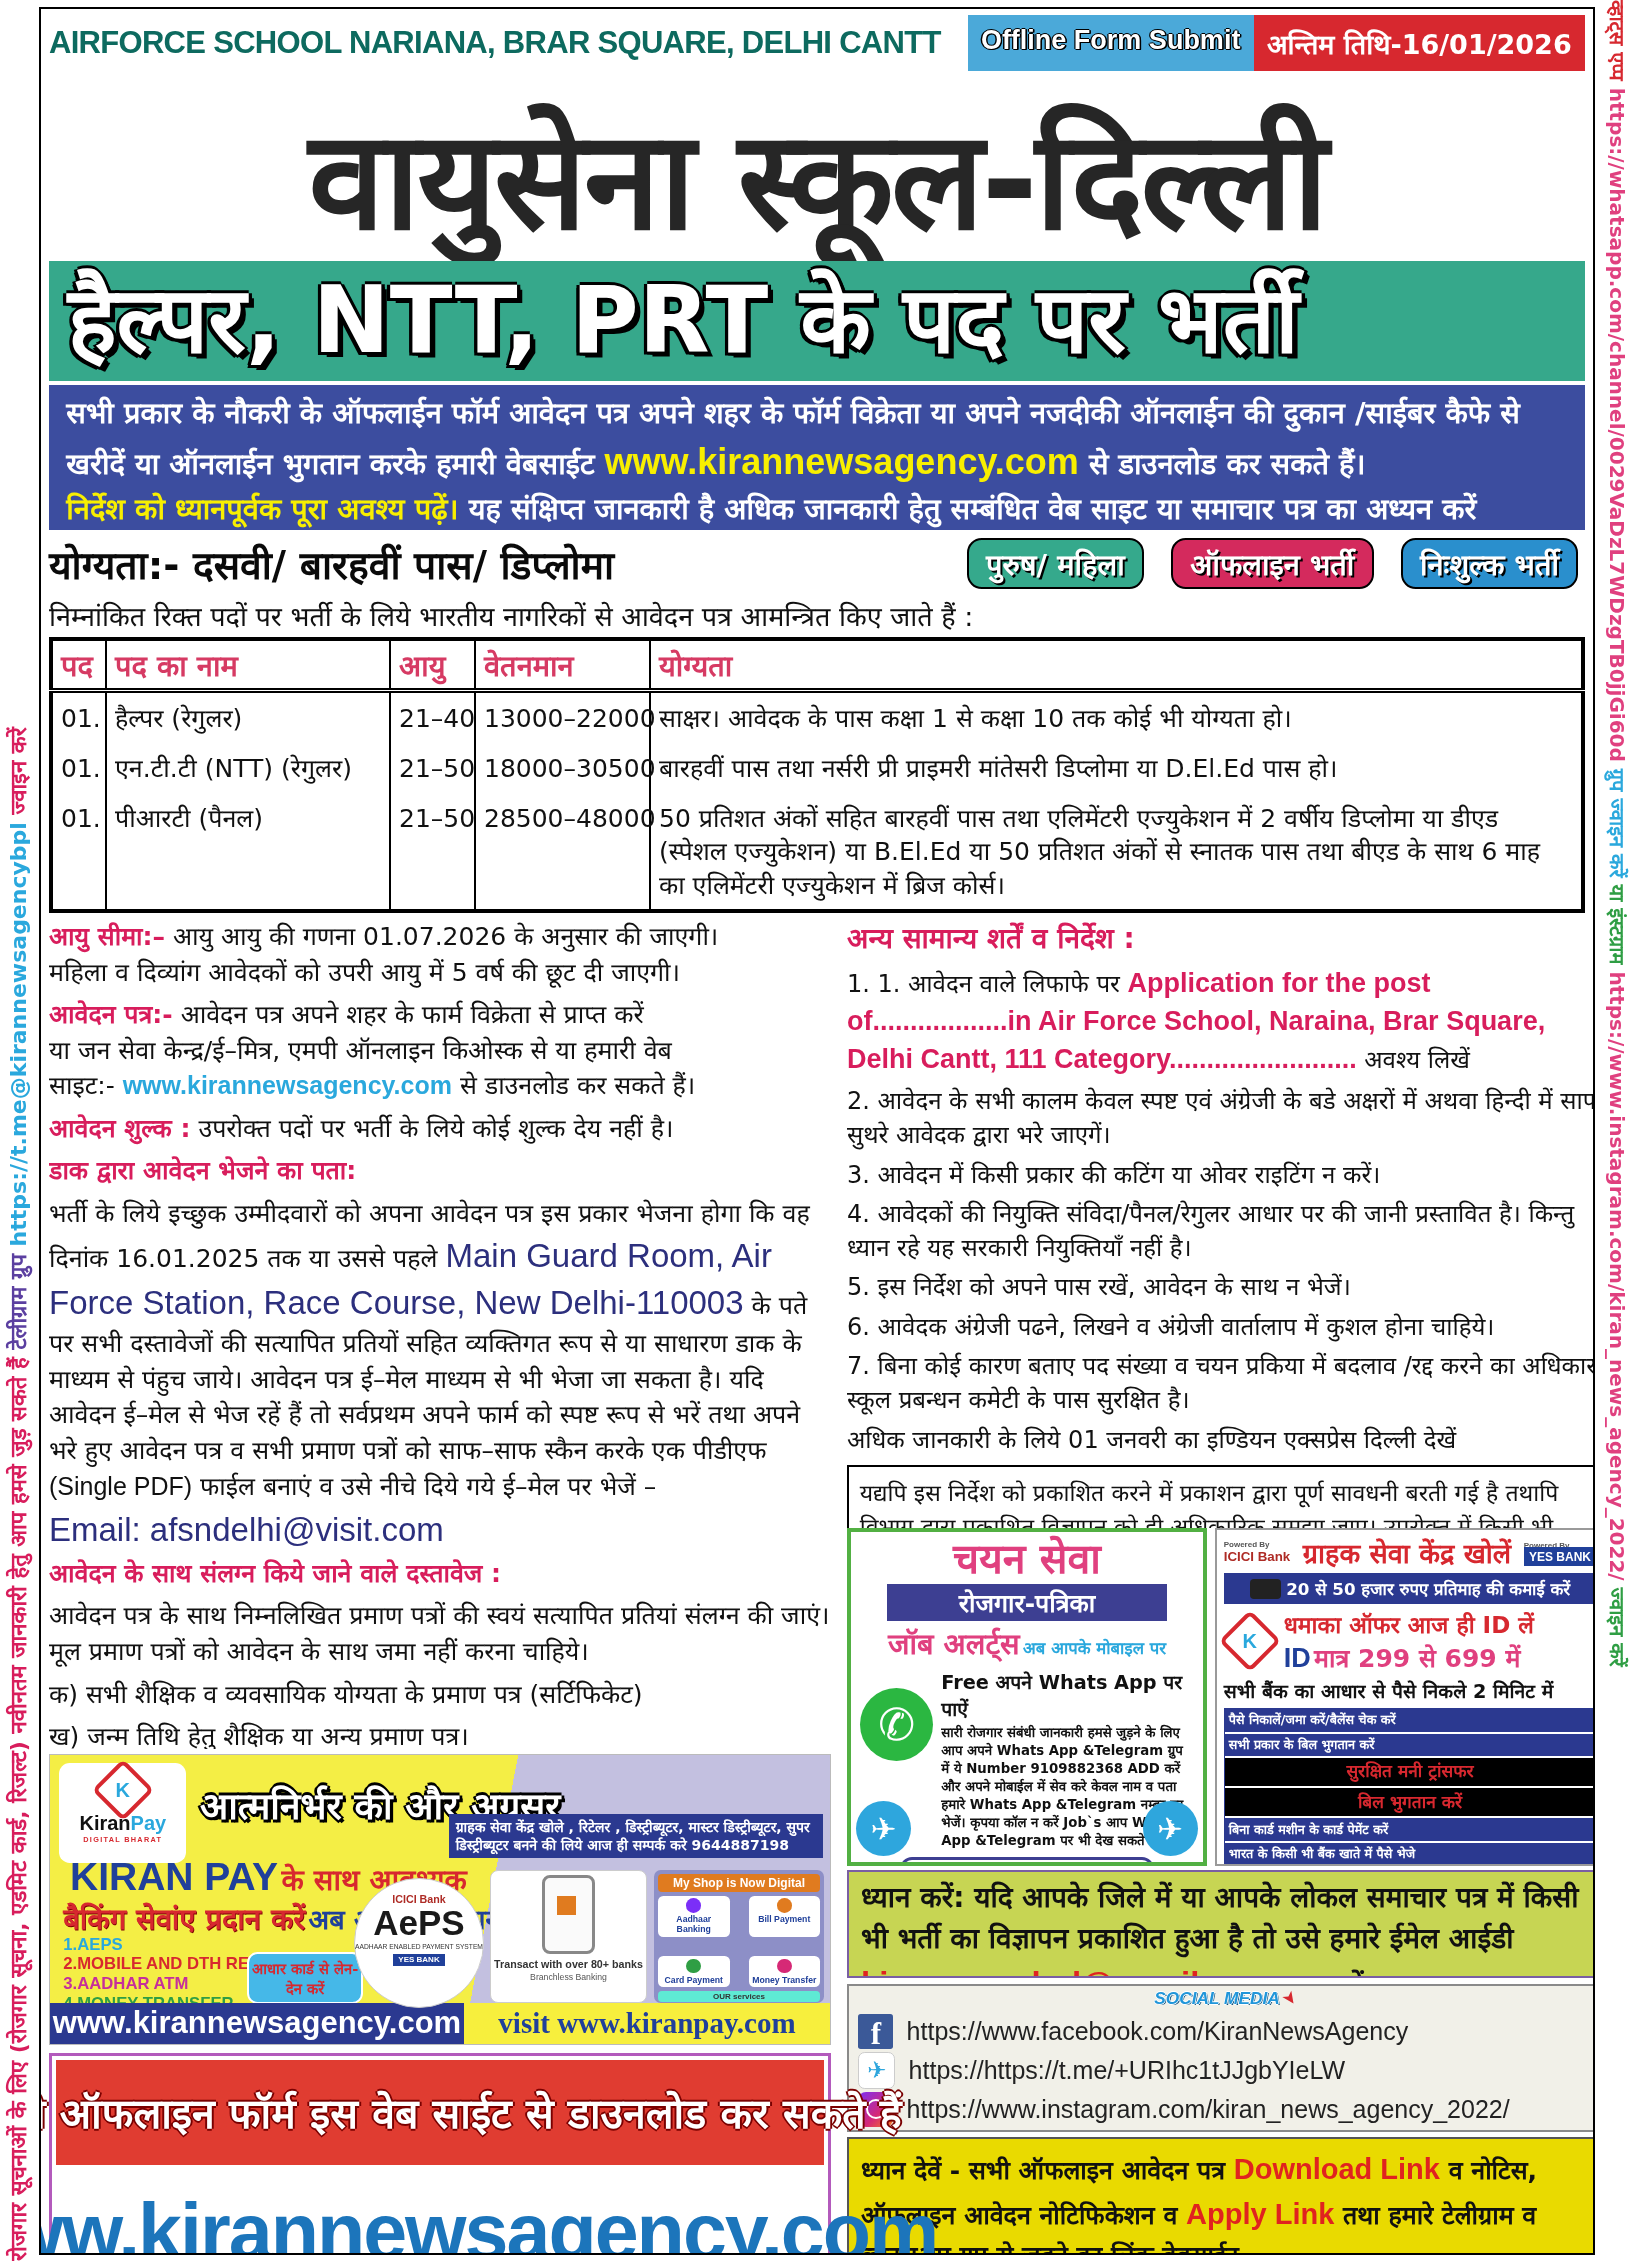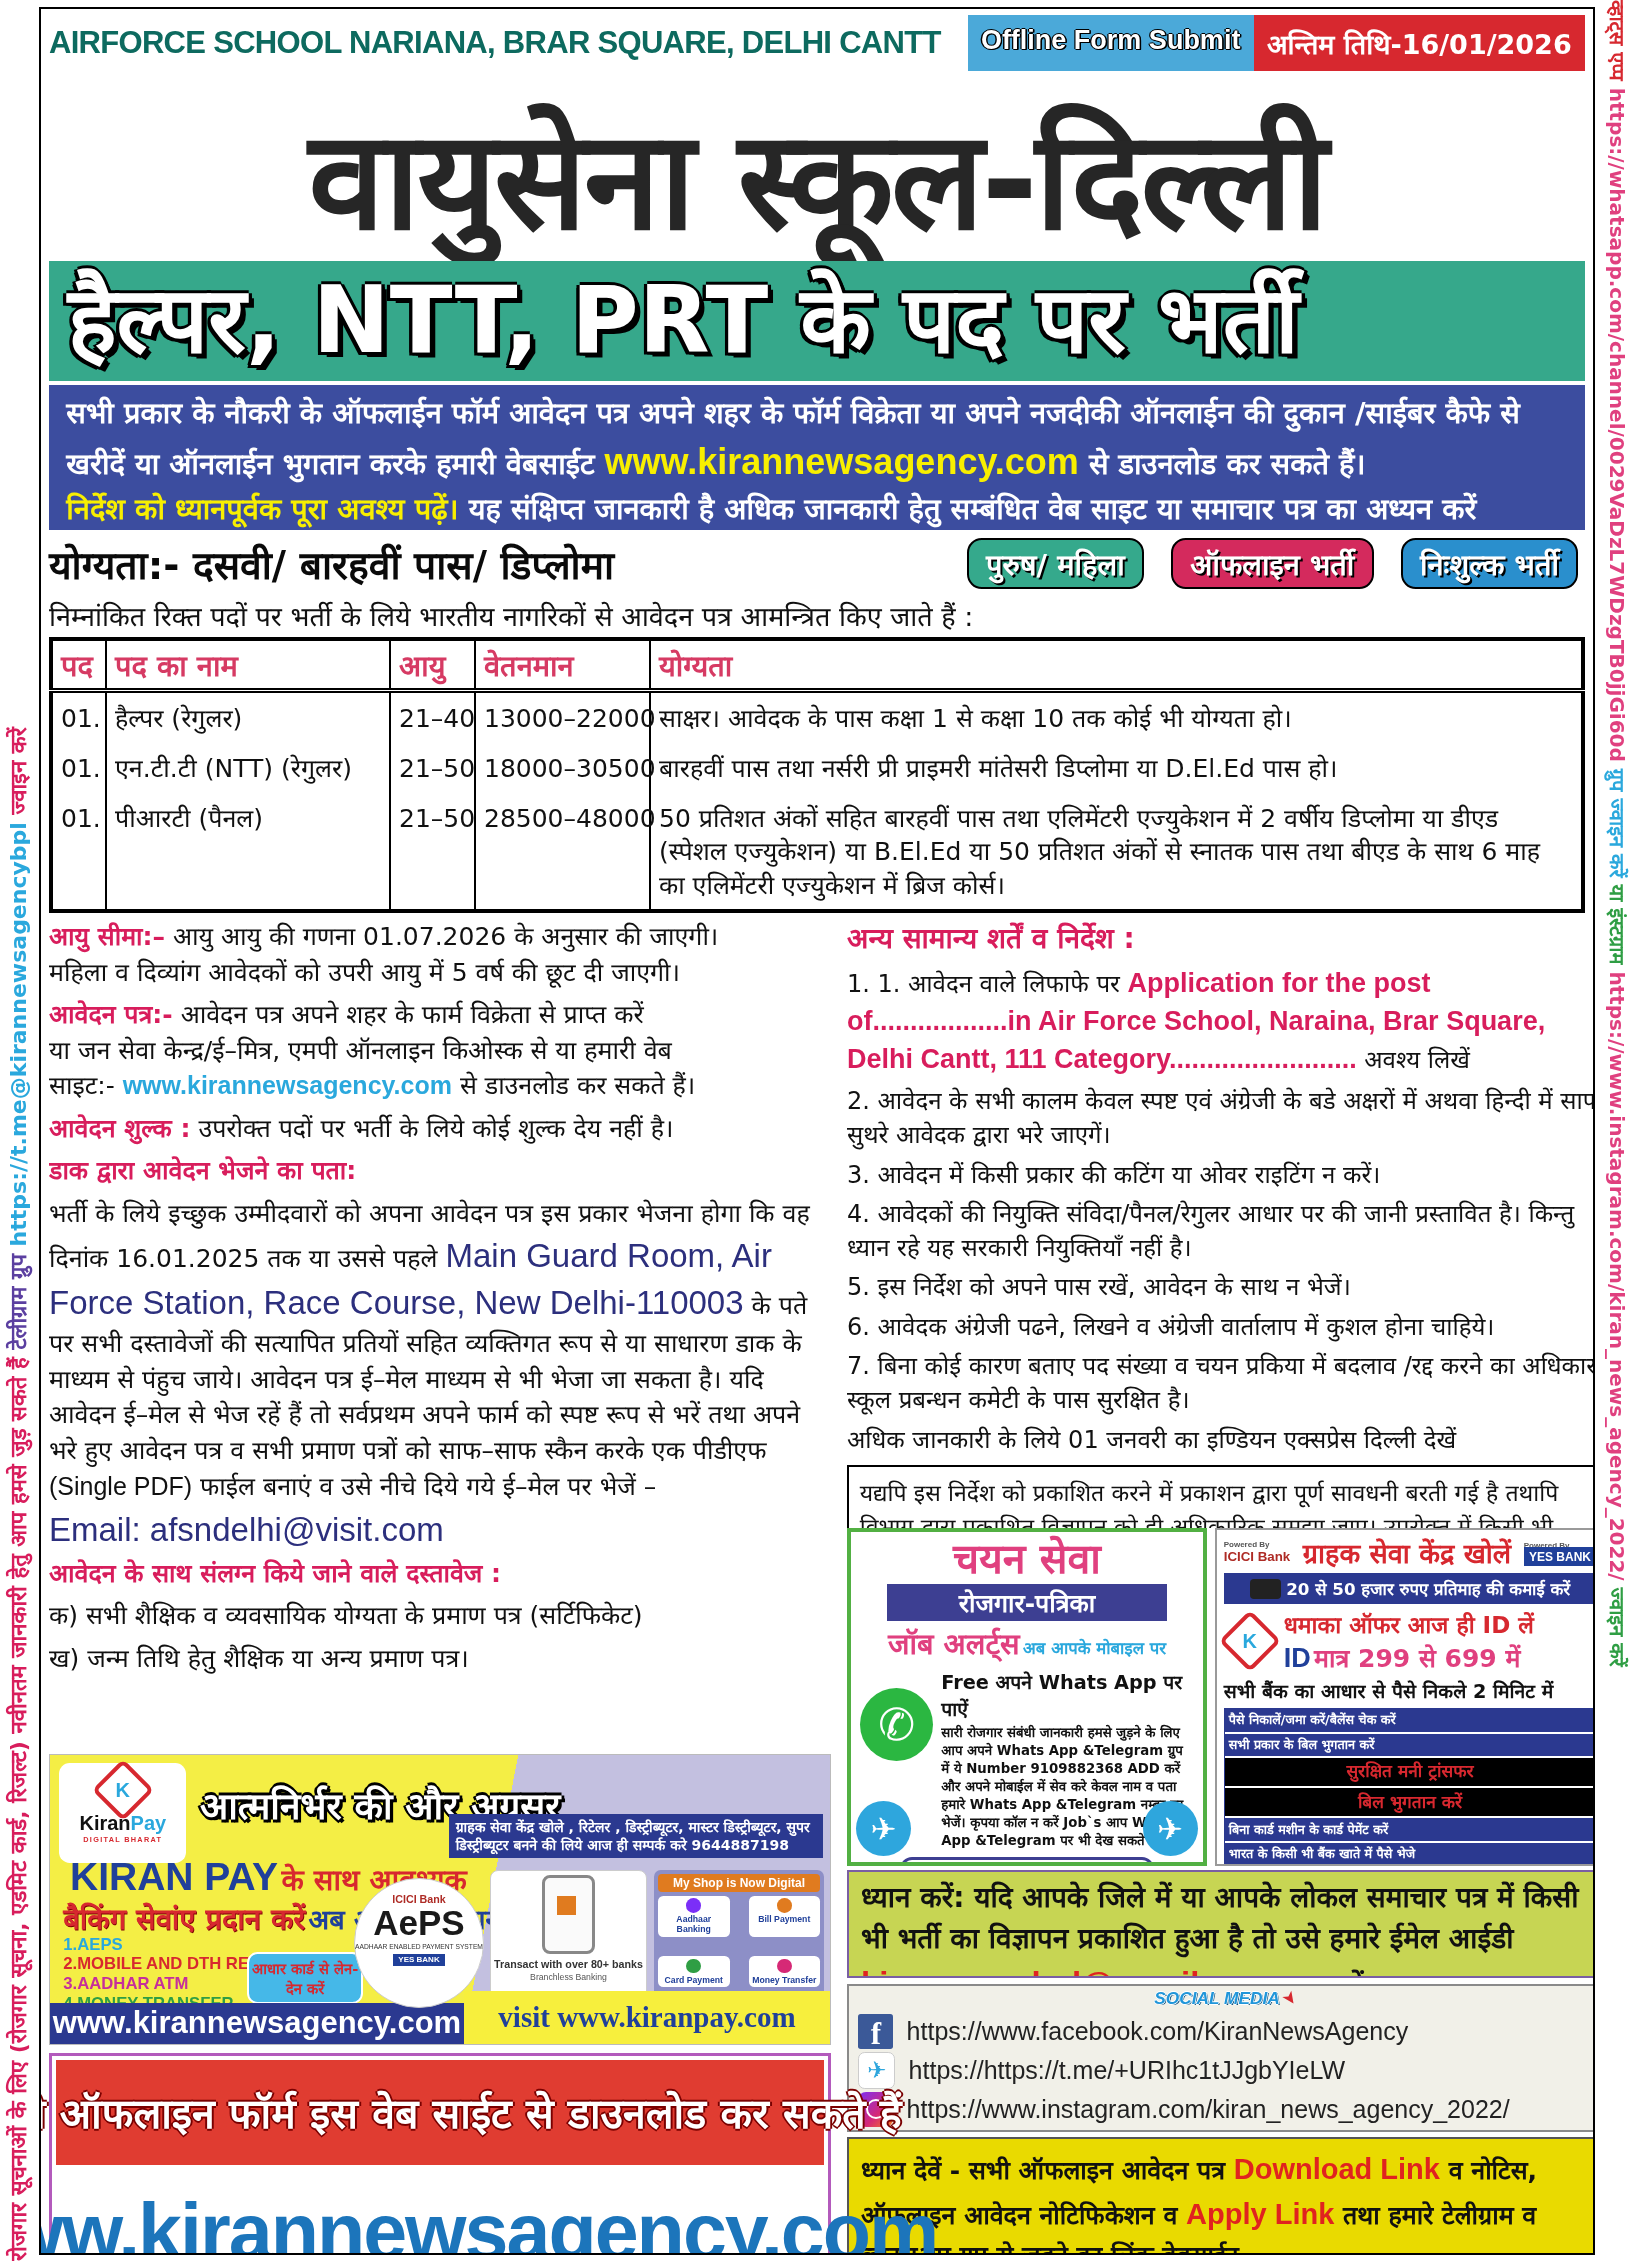--- a/index.html
+++ b/index.html
@@ -173,21 +173,21 @@
   .kp-branchless{font-family:"Liberation Sans",sans-serif;font-size:8.7px;color:#555;margin-top:2.7px;}
   .kp-app-panel{position:absolute;left:604px;top:115px;width:170px;height:133px;background:#8d8fc7;border-radius:6.7px;padding:4px;box-sizing:border-box;}
   .shop-bar{background:#e07b1f;color:#fff;font-family:"Liberation Sans",sans-serif;font-weight:bold;font-size:12px;text-align:center;border-radius:4px;padding:2px;}
   .tiles{display:grid;grid-template-columns:1fr 1fr;gap:19px;margin-top:4px;}
   .tile{background:#fff;border-radius:5.3px;text-align:center;font-family:"Liberation Sans",sans-serif;font-weight:bold;font-size:8.7px;color:#20409a;padding:2.7px 1.3px;}
   .tile i{display:block;width:14.7px;height:14.7px;border-radius:50%;margin:0 auto 1.3px;}
   .t1{background:#7b2ff7;} .t2{background:#e07b1f;} .t3{background:#2f9e44;} .t4{background:#d62976;}
   .kp-ourserv{background:#5eead4;border-radius:4px;margin-top:3.3px;text-align:center;font-family:"Liberation Sans",sans-serif;font-size:8px;font-weight:bold;color:#333;padding:1.3px;}
   .kp-url-left{position:absolute;left:0;bottom:0;width:414px;height:41px;background:#2b3990;color:#fff;display:flex;align-items:center;justify-content:center;
     font-family:"Liberation Sans",sans-serif;font-weight:900;font-size:31px;}
-  .kp-url-right{position:absolute;left:414px;right:0;bottom:0;height:53px;background:#f7ef3d;color:#20409a;display:flex;align-items:center;justify-content:center;
+  .kp-url-right{position:absolute;left:414px;right:0;bottom:0;height:41px;background:#f7ef3d;color:#20409a;display:flex;align-items:center;justify-content:center;
     font-family:"Liberation Serif",serif;font-weight:bold;font-size:29px;}
   
   .bottom-banner{position:absolute;left:0;top:1134px;width:782px;height:260px;border:3.3px solid #b35abc;box-sizing:border-box;background:#fff;}
   .bb-red{background:#e03c31;height:105px;margin:4px;display:flex;align-items:center;justify-content:center;}
   .bb-red span{color:#fff;font-size:41px;font-weight:900;white-space:nowrap;
     text-shadow:-2px 0 #7a0000,2px 0 #7a0000,0 -2px #7a0000,0 2px #7a0000;}
   .bb-url{height:127px;display:flex;align-items:center;justify-content:center;}
   .bb-url span{color:#1c75bb;font-family:"Liberation Sans",sans-serif;font-weight:900;font-size:79px;letter-spacing:-2px;white-space:nowrap;}
 </style>
 </head>
@@ -323,20 +323,21 @@
         <p class="para lbl">डाक द्वारा आवेदन भेजने का पता:</p>
         <p class="para">
           <span>भर्ती के लिये इच्छुक उम्मीदवारों को अपना आवेदन पत्र इस प्रकार भेजना होगा कि वह दिनांक 16.01.2025 तक या उससे पहले</span>
           <span class="addr">Main Guard Room, Air Force Station, Race Course, New Delhi-110003</span>
           <span>के पते पर सभी दस्तावेजों की सत्यापित प्रतियों सहित व्यक्तिगत रूप से या साधारण डाक के माध्यम से पंहुच जाये। आवेदन पत्र ई–मेल माध्यम से भी भेजा जा सकता है। यदि आवेदन ई–मेल से भेज रहें हैं तो सर्वप्रथम अपने फार्म को स्पष्ट रूप से भरें तथा अपने भरे हुए आवेदन पत्र व सभी प्रमाण पत्रों को साफ–साफ स्कैन करके एक पीडीएफ</span>
           <span class="en">(Single PDF)</span>
           <span>फाईल बनाएं व उसे नीचे दिये गये ई–मेल पर भेजें –</span>
         </p>
         <p class="email-line">Email: afsndelhi@visit.com</p>
         <p class="para lbl">आवेदन के साथ संलग्न किये जाने वाले दस्तावेज :</p>
+        <p class="para">आवेदन पत्र के साथ निम्नलिखित प्रमाण पत्रों की स्वयं सत्यापित प्रतियां संलग्न की जाएं। मूल प्रमाण पत्रों को आवेदन के साथ जमा नहीं करना चाहिये।</p>
         <p class="para">क) सभी शैक्षिक व व्यवसायिक योग्यता के प्रमाण पत्र (सर्टिफिकेट)</p>
         <p class="para">ख) जन्म तिथि हेतु शैक्षिक या अन्य प्रमाण पत्र।</p>
 
       </div>
 
       <div class="col-right">
         <p class="para lbl" style="font-size:28px;">अन्य सामान्य शर्तें व निर्देश :</p>
         <p class="para">
           <span>1. 1. आवेदन वाले लिफाफे पर</span>
           <span class="pink-en">Application for the post of..................in Air Force School, Naraina, Brar Square, Delhi Cantt, 111 Category.........................</span>

